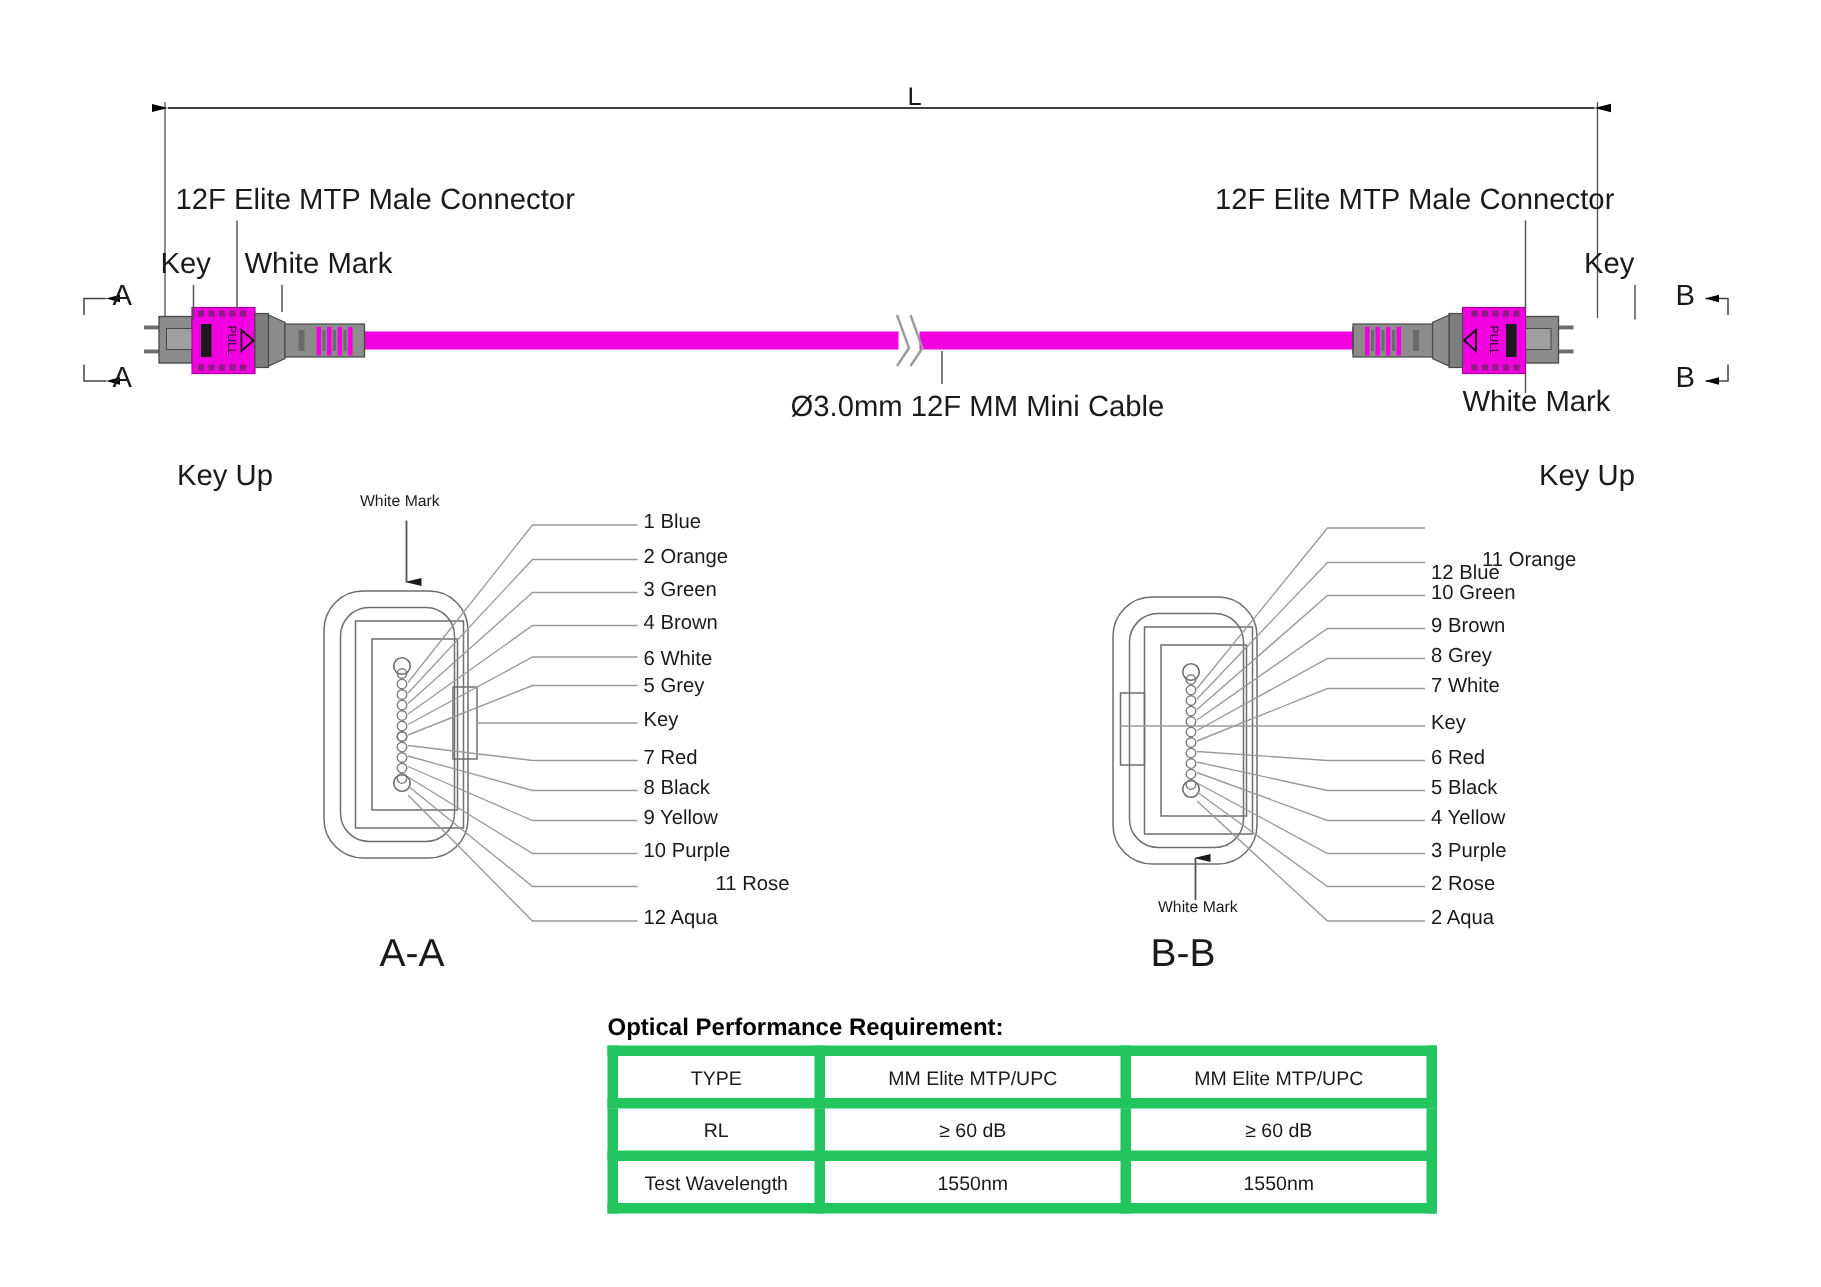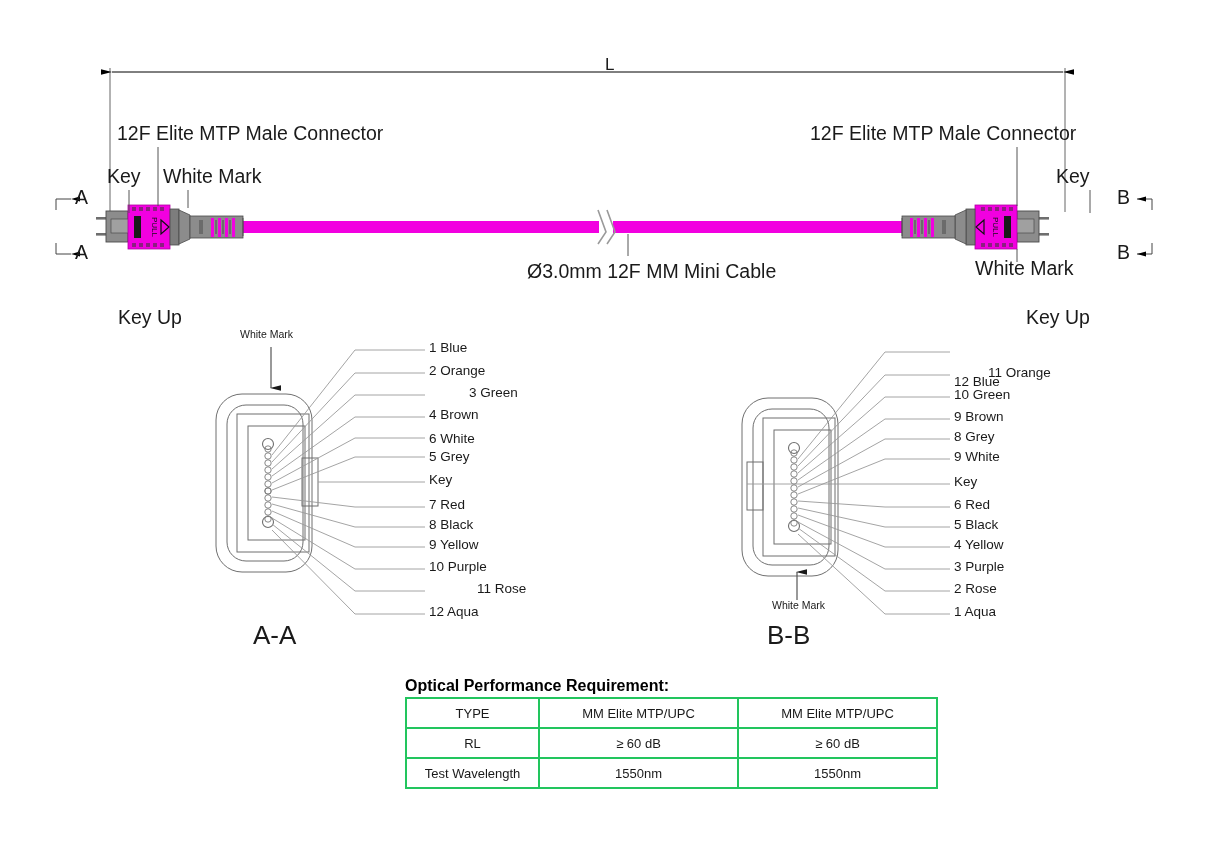--- a/index.html
+++ b/index.html
@@ -13,21 +13,21 @@
   svg.layer{position:absolute;left:0;top:0;width:1214px;height:858px;overflow:visible;}
   .txt{position:absolute;white-space:nowrap;line-height:1;color:#1a1a1a;}
   .t-big{font-size:19.5px;}
   .t-sm{font-size:13.5px;}
   .t-xs{font-size:10.5px;}
   .t-sec{font-size:26px;}
   .t-L{font-size:17px;}
   
   #perf-table{position:absolute;left:405px;top:697px;border-collapse:collapse;}
   #perf-table td{
-    border:2px solid #22c55e;
+    border:7px solid #22c55e;
     font-size:13px;
     text-align:center;
     height:28px;
     padding:0 6px;
     color:#1a1a1a;
     font-family:"Liberation Sans","DejaVu Sans",sans-serif;
   }
   #perf-table td.c0{width:119px;}
   #perf-table td.c1{width:185px;}
   #perf-table td.c2{width:185px;}
@@ -311,47 +311,47 @@
 
   <div class="txt t-xs" style="left:240px;top:329px;">White Mark</div>
   <div class="txt t-xs" style="left:772px;top:600px;">White Mark</div>
 
   <div class="txt t-sec" style="left:253px;top:622px;">A-A</div>
   <div class="txt t-sec" style="left:767px;top:622px;">B-B</div>
 
   <div id="a-labels">
       <div class="txt t-sm" style="left: 429px; top: 341px;">1 Blue</div>
       <div class="txt t-sm" style="left: 429px; top: 364px;">2 Orange</div>
-      <div class="txt t-sm" style="left: 429px; top: 386px; margin-left: 40px;">3 Green</div>
+      <div class="txt t-sm" style="left: 429px; top: 386px;">3 Green</div>
       <div class="txt t-sm" style="left: 429px; top: 408px;">4 Brown</div>
       <div class="txt t-sm" style="left: 429px; top: 429px; margin-top: 21px;">5 Grey</div>
       <div class="txt t-sm" style="left: 429px; top: 432px;">6 White</div>
       <div class="txt t-sm" style="left: 429px; top: 473px;">Key</div>
       <div class="txt t-sm" style="left: 429px; top: 498px;">7 Red</div>
       <div class="txt t-sm" style="left: 429px; top: 518px;">8 Black</div>
       <div class="txt t-sm" style="left: 429px; top: 538px;">9 Yellow</div>
       <div class="txt t-sm" style="left: 429px; top: 560px;">10 Purple</div>
       <div class="txt t-sm" style="left: 429px; top: 582px; margin-left: 48px;">11 Rose</div>
       <div class="txt t-sm" style="left: 429px; top: 605px;">12 Aqua</div>
     </div>
 
   <div id="b-labels">
       <div class="txt t-sm" style="left: 954px; top: 343px; margin-top: 32px;">12 Blue</div>
       <div class="txt t-sm" style="left: 988px; top: 366px;">11 Orange</div>
       <div class="txt t-sm" style="left: 954px; top: 388px;">10 Green</div>
       <div class="txt t-sm" style="left: 954px; top: 410px;">9 Brown</div>
       <div class="txt t-sm" style="left: 954px; top: 430px;">8 Grey</div>
-      <div class="txt t-sm" style="left: 954px; top: 450px;">9 White</div>
+      <div class="txt t-sm" style="left: 954px; top: 450px;">7 White</div>
       <div class="txt t-sm" style="left: 954px; top: 475px;">Key</div>
       <div class="txt t-sm" style="left: 954px; top: 498px;">6 Red</div>
       <div class="txt t-sm" style="left: 954px; top: 518px;">5 Black</div>
       <div class="txt t-sm" style="left: 954px; top: 538px;">4 Yellow</div>
       <div class="txt t-sm" style="left: 954px; top: 560px;">3 Purple</div>
       <div class="txt t-sm" style="left: 954px; top: 582px;">2 Rose</div>
-      <div class="txt t-sm" style="left: 954px; top: 605px;">1 Aqua</div>
+      <div class="txt t-sm" style="left: 954px; top: 605px;">2 Aqua</div>
     </div>
 
   <div class="tbl-cap">Optical Performance Requirement:</div>
 
   <table id="perf-table">
     <tbody id="perf-tbody">
         <tr>
           <td class="c0">TYPE</td>
           <td class="c1">MM Elite MTP/UPC</td>
           <td class="c2">MM Elite MTP/UPC</td>

